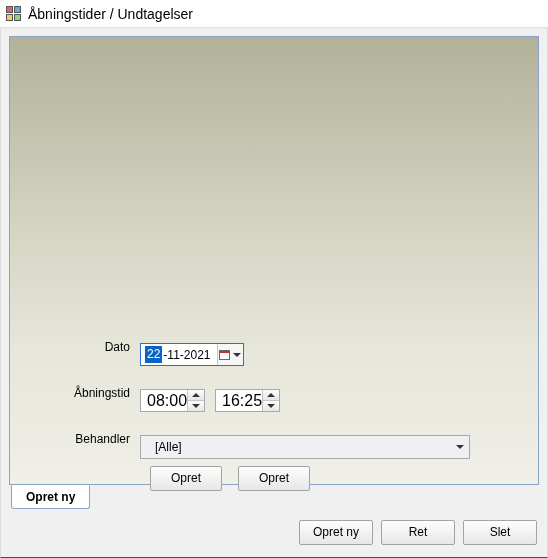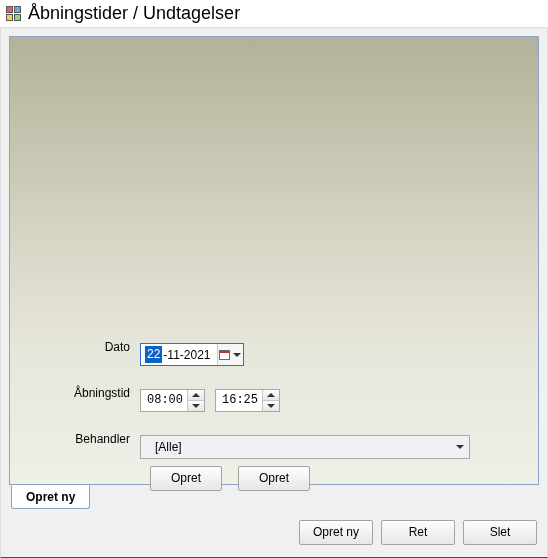--- a/index.html
+++ b/index.html
@@ -25,21 +25,21 @@
     width: 16px; height: 16px;
     margin-right: 6px;
     display: inline-block;
     position: relative;
   }
   .app-icon .sq { position: absolute; width: 7px; height: 7px; border: 1px solid #555; }
   .app-icon .sq.a { left: 0; top: 0; background: #d66; }
   .app-icon .sq.b { left: 8px; top: 0; background: #6ad; }
   .app-icon .sq.c { left: 0; top: 8px; background: #ec6; }
   .app-icon .sq.d { left: 8px; top: 8px; background: #9c8; }
-  .window-title { font-size: 18px; color: #000; }
+  .window-title { font-size: 14px; color: #000; }
 
   .client {
     position: absolute;
     left: 0; right: 0; top: 28px; bottom: 0;
     background: #f0f0f0;
     border-left: 1px solid #dcdcdc;
     border-right: 1px solid #dcdcdc;
     border-bottom: 1px solid #b91c1c;
   }
 
@@ -160,25 +160,24 @@
   .timebox {
     display: inline-flex;
     align-items: stretch;
     height: 23px;
     border: 1px solid #a8a8a8;
     background: #fff;
   }
   .timebox .tval {
     width: 46px;
     padding: 0 6px;
-    font-size: 12px;
+    font-size: 16px;
     line-height: 21px;
     border: none;
     outline: none;
-    font-family: Liberation Mono, monospace;
   }
   .spinner {
     width: 17px;
     display: flex;
     flex-direction: column;
     border-left: 1px solid #c4c4c4;
   }
   .spinner .sbtn {
     flex: 1;
     background: linear-gradient(#fdfdfd, #e6e6e6);

